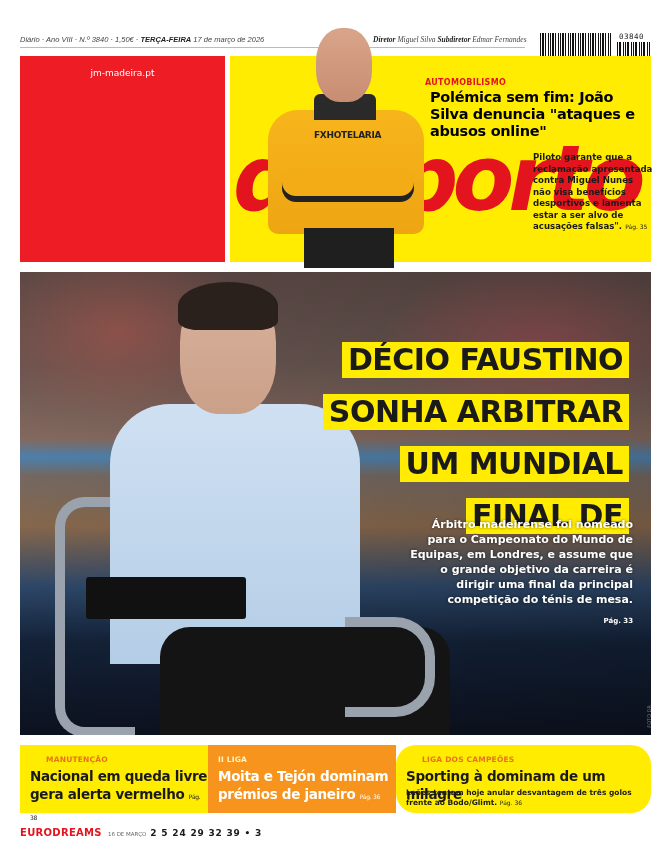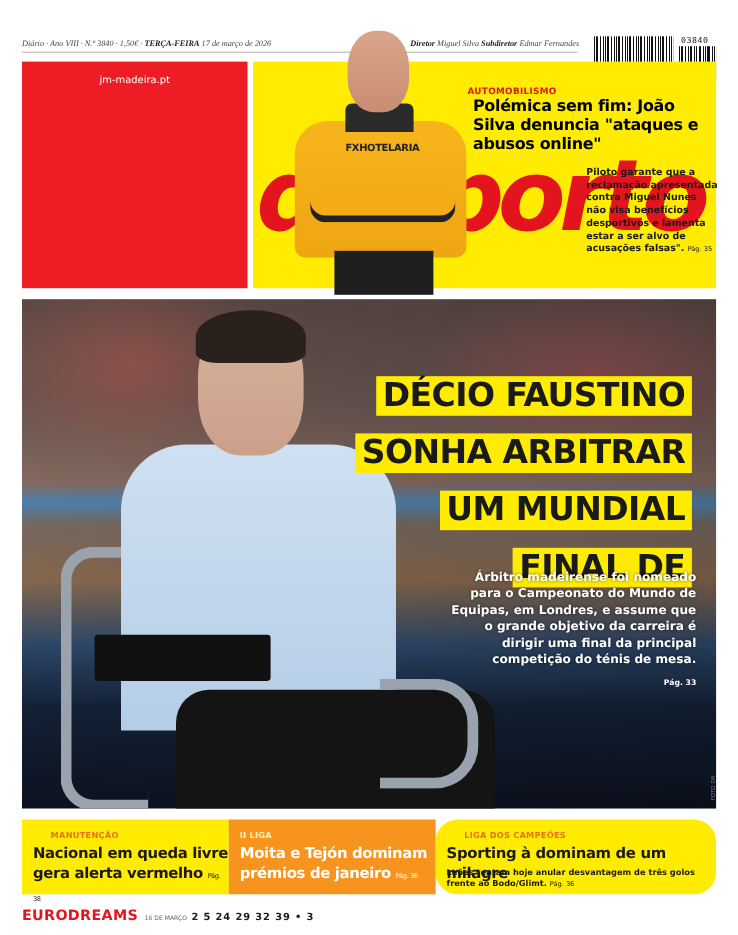--- a/index.html
+++ b/index.html
@@ -1,20 +1,20 @@
 <!DOCTYPE html>
 <html><head>
 <meta charset="utf-8">
 <style>
   * { box-sizing: border-box; margin: 0; padding: 0; }
   html, body { width: 671px; height: 850px; background: #ffffff; overflow: hidden; }
   body { position: relative; font-family: "DejaVu Sans", sans-serif; color: #1a1a1a; }
 
   
-  .meta-left { position: absolute; left: 20px; top: 35px; font-family: Liberation Serif, serif; font-style: italic; font-size: 7.5px; color: #444; white-space: nowrap; }
+  .meta-left { position: absolute; left: 20px; top: 35px; font-family: Liberation Sans, sans-serif; font-style: italic; font-size: 7.5px; color: #444; white-space: nowrap; }
   .meta-left b { font-weight: bold; color: #222; }
   .meta-right { position: absolute; left: 373px; top: 35px; font-family: "Liberation Serif", serif; font-style: italic; font-size: 7.5px; color: #444; white-space: nowrap; }
   .meta-right b { font-weight: bold; color: #222; }
   .meta-rule { position: absolute; left: 20px; top: 47px; width: 505px; height: 1px; background: #bbb; }
 
   
   .barcode { position: absolute; left: 537px; top: 32px; width: 116px; height: 44px; background: #fff; }
   .barcode .bars { position: absolute; left: 3px; top: 1px; width: 72px; height: 34px;
     background: repeating-linear-gradient(90deg, #111 0 1px, #fff 1px 2px, #111 2px 4px, #fff 4px 5px, #111 5px 6px, #fff 6px 8px, #111 8px 9px, #fff 9px 10px); }
   .barcode .bars2 { position: absolute; left: 80px; top: 10px; width: 34px; height: 32px;
@@ -74,21 +74,21 @@
   .box-1 .kicker, .box-3 .kicker { color: #e8721c; padding-left: 16px; }
   .box-2 .kicker { color: #fff3c0; }
   .strip-head { position: absolute; left: 10px; top: 22px; font-size: 13.5px; font-weight: bold; line-height: 18px; letter-spacing: -0.3px; }
   .box-1 .strip-head, .box-3 .strip-head { color: #1a1a1a; }
   .box-2 .strip-head { color: #fff; }
   .strip-head .pg { font-size: 6px; font-weight: normal; }
   .box-3 .strip-sub { position: absolute; left: 10px; top: 43px; width: 240px; font-size: 7.5px; font-weight: bold; line-height: 10px; color: #1a1a1a; }
   .box-3 .strip-sub .pg { font-size: 6px; font-weight: normal; }
 
   .euro { position: absolute; left: 20px; top: 821px; white-space: nowrap; }
-  .euro-label { font-size: 13px; font-weight: bold; color: #e3141d; letter-spacing: 0.3px; }
+  .euro-label { font-size: 10px; font-weight: bold; color: #e3141d; letter-spacing: 0.3px; }
   .euro-date { font-size: 5.5px; color: #666; margin: 0 4px 0 6px; }
   .euro-nums { font-size: 9px; font-weight: bold; color: #1a1a1a; letter-spacing: 0.8px; }
 </style>
 </head>
 <body>
 
 <div class="meta-left">
   <span>Diário · Ano VIII · N.º 3840 · 1,50€ · </span><b>TERÇA-FEIRA</b><span> 17 de março de 2026</span>
 </div>
 <div class="meta-right">

